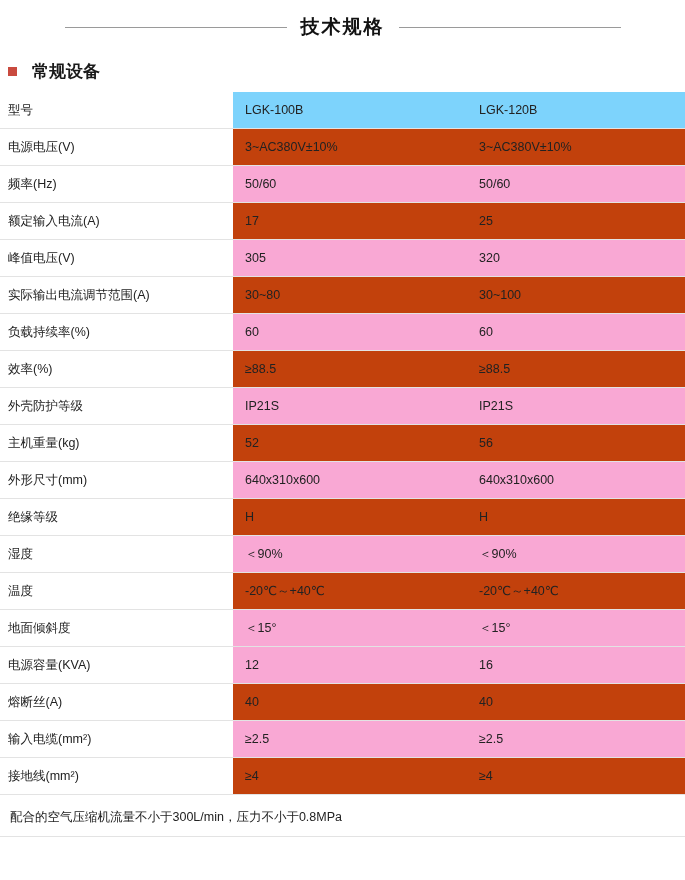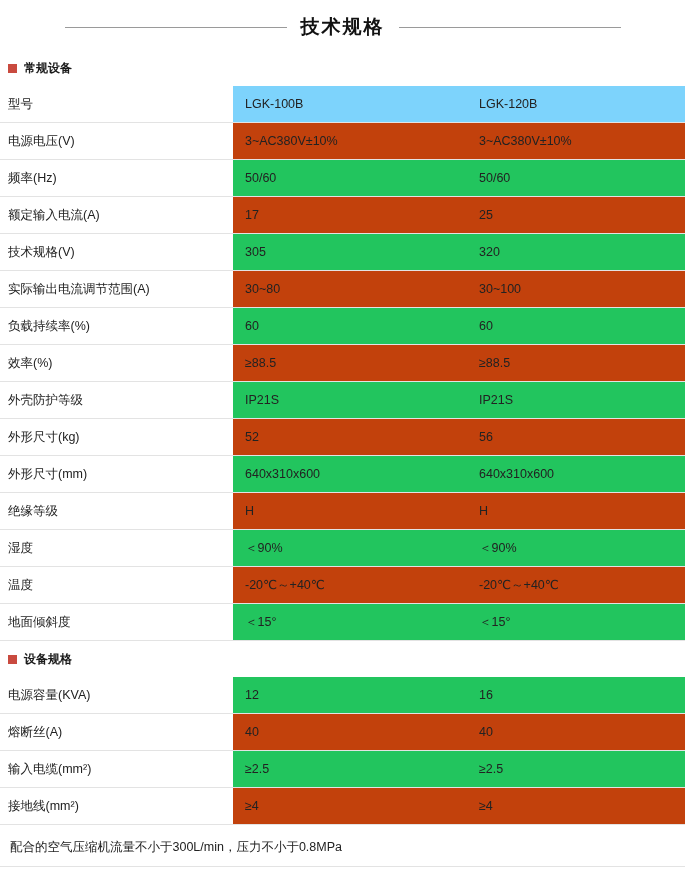--- a/index.html
+++ b/index.html
@@ -52,23 +52,24 @@
     padding: 10px 0 9px 8px;
   }
   .sq {
     width: 9px;
     height: 9px;
     background: #c94a3f;
     display: inline-block;
     flex: 0 0 auto;
   }
   .section-title {
-    font-size: 12px;
+    font-size: 17px;
     font-weight: bold;
     color: #1a1a1a;
+    margin-left: 8px;
   }
 
   
   table.spec {
     width: 685px;
     border-collapse: collapse;
     table-layout: fixed;
   }
   table.spec td {
     font-size: 12.5px;
@@ -76,21 +77,21 @@
     padding: 0 0 0 8px;
     height: 36px;
     vertical-align: middle;
     border-bottom: 1px solid #e3e3e3;
   }
   table.spec td.c0 { width: 225px; }
   table.spec td.c1 { width: 222px; padding-left: 12px; }
   table.spec td.c2 { width: 238px; padding-left: 12px; }
 
   tr.shade td.c1, tr.shade td.c2 { background: #c2410c; }
-  tr.plain td.c1, tr.plain td.c2 { background: #22c55e; }
+  tr.plain td.c1, tr.plain td.c2 { background: #f9a8d4; }
 
   tr.header-row td {
     border-bottom: 1px solid #e3e3e3;
   }
   tr.header-row td.c1, tr.header-row td.c2 { background: #7dd3fc; }
 
   
   .footnote {
     font-size: 12.5px;
     color: #222222;
@@ -130,21 +131,21 @@
         <td class="c0">频率(Hz)</td>
         <td class="c1">50/60</td>
         <td class="c2">50/60</td>
       </tr>
       <tr class="shade">
         <td class="c0">额定输入电流(A)</td>
         <td class="c1">17</td>
         <td class="c2">25</td>
       </tr>
       <tr class="plain">
-        <td class="c0">技术规格(V)</td>
+        <td class="c0">峰值电压(V)</td>
         <td class="c1">305</td>
         <td class="c2">320</td>
       </tr>
       <tr class="shade">
         <td class="c0">实际输出电流调节范围(A)</td>
         <td class="c1">30~80</td>
         <td class="c2">30~100</td>
       </tr>
       <tr class="plain">
         <td class="c0">负载持续率(%)</td>
@@ -155,21 +156,21 @@
         <td class="c0">效率(%)</td>
         <td class="c1">≥88.5</td>
         <td class="c2">≥88.5</td>
       </tr>
       <tr class="plain">
         <td class="c0">外壳防护等级</td>
         <td class="c1">IP21S</td>
         <td class="c2">IP21S</td>
       </tr>
       <tr class="shade">
-        <td class="c0">外形尺寸(kg)</td>
+        <td class="c0">主机重量(kg)</td>
         <td class="c1">52</td>
         <td class="c2">56</td>
       </tr>
       <tr class="plain">
         <td class="c0">外形尺寸(mm)</td>
         <td class="c1">640x310x600</td>
         <td class="c2">640x310x600</td>
       </tr>
       <tr class="shade">
         <td class="c0">绝缘等级</td>
@@ -193,24 +194,20 @@
         <td class="c2">-20℃～+40℃</td>
       </tr>
       <tr class="plain">
         <td class="c0">地面倾斜度</td>
         <td class="c1">＜15°</td>
         <td class="c2">＜15°</td>
       </tr>
     </tbody>
   </table>
 
-  <div class="section-head">
-    <span class="sq"></span>
-    <span class="section-title">设备规格</span>
-  </div>
 
   <table class="spec">
     <tbody>
       <tr class="plain">
         <td class="c0">电源容量(KVA)</td>
         <td class="c1">12</td>
         <td class="c2">16</td>
       </tr>
       <tr class="shade">
         <td class="c0">熔断丝(A)</td>

